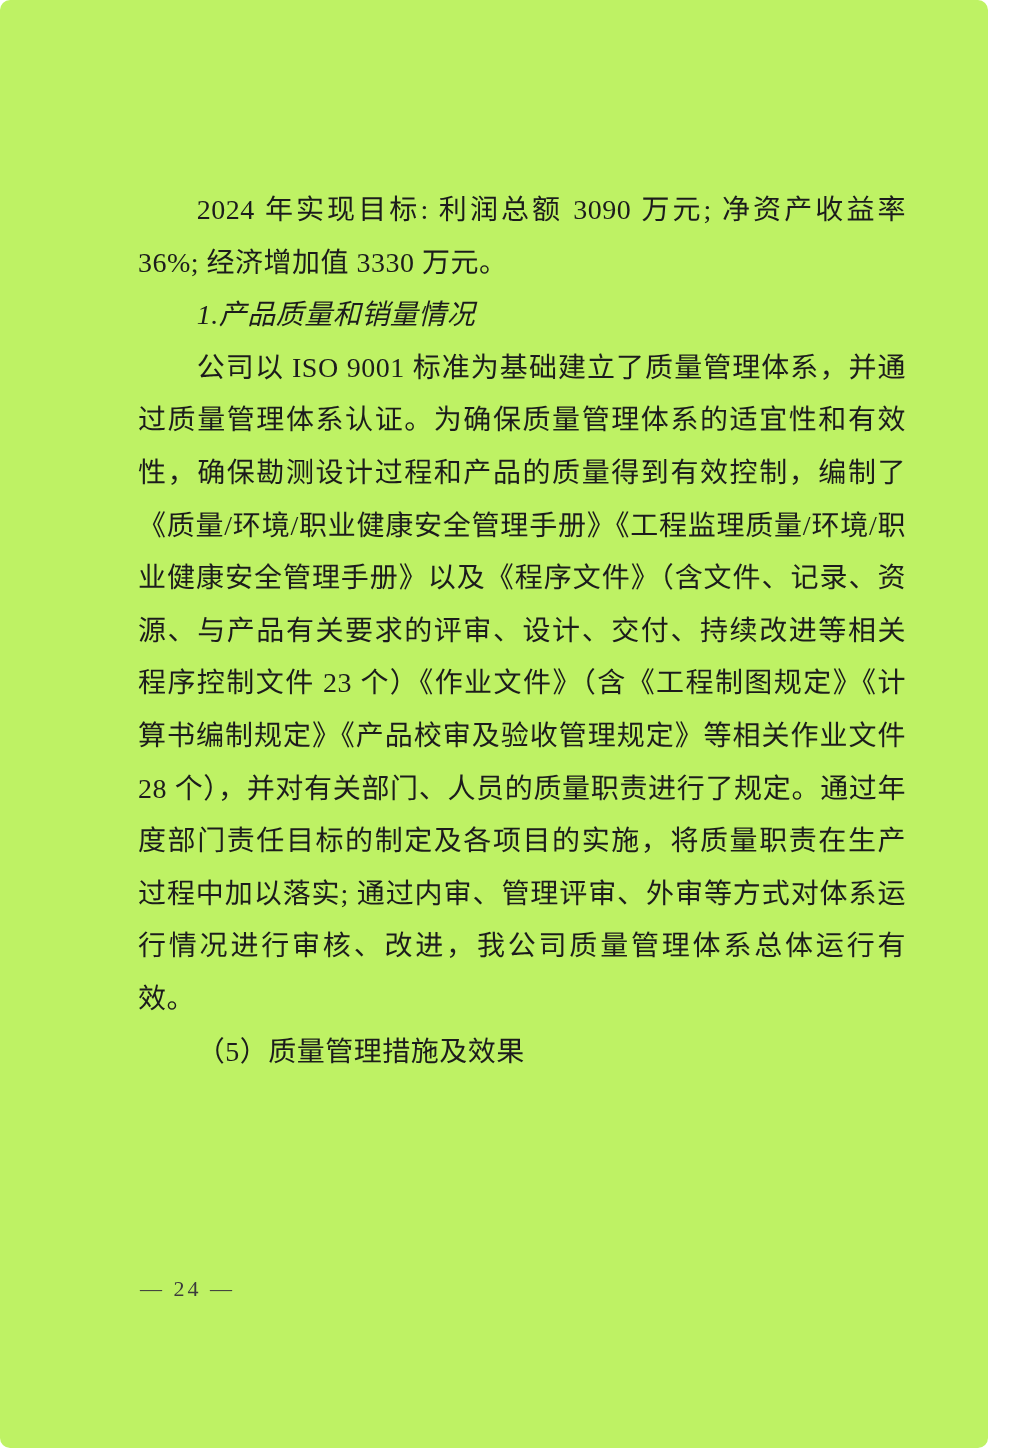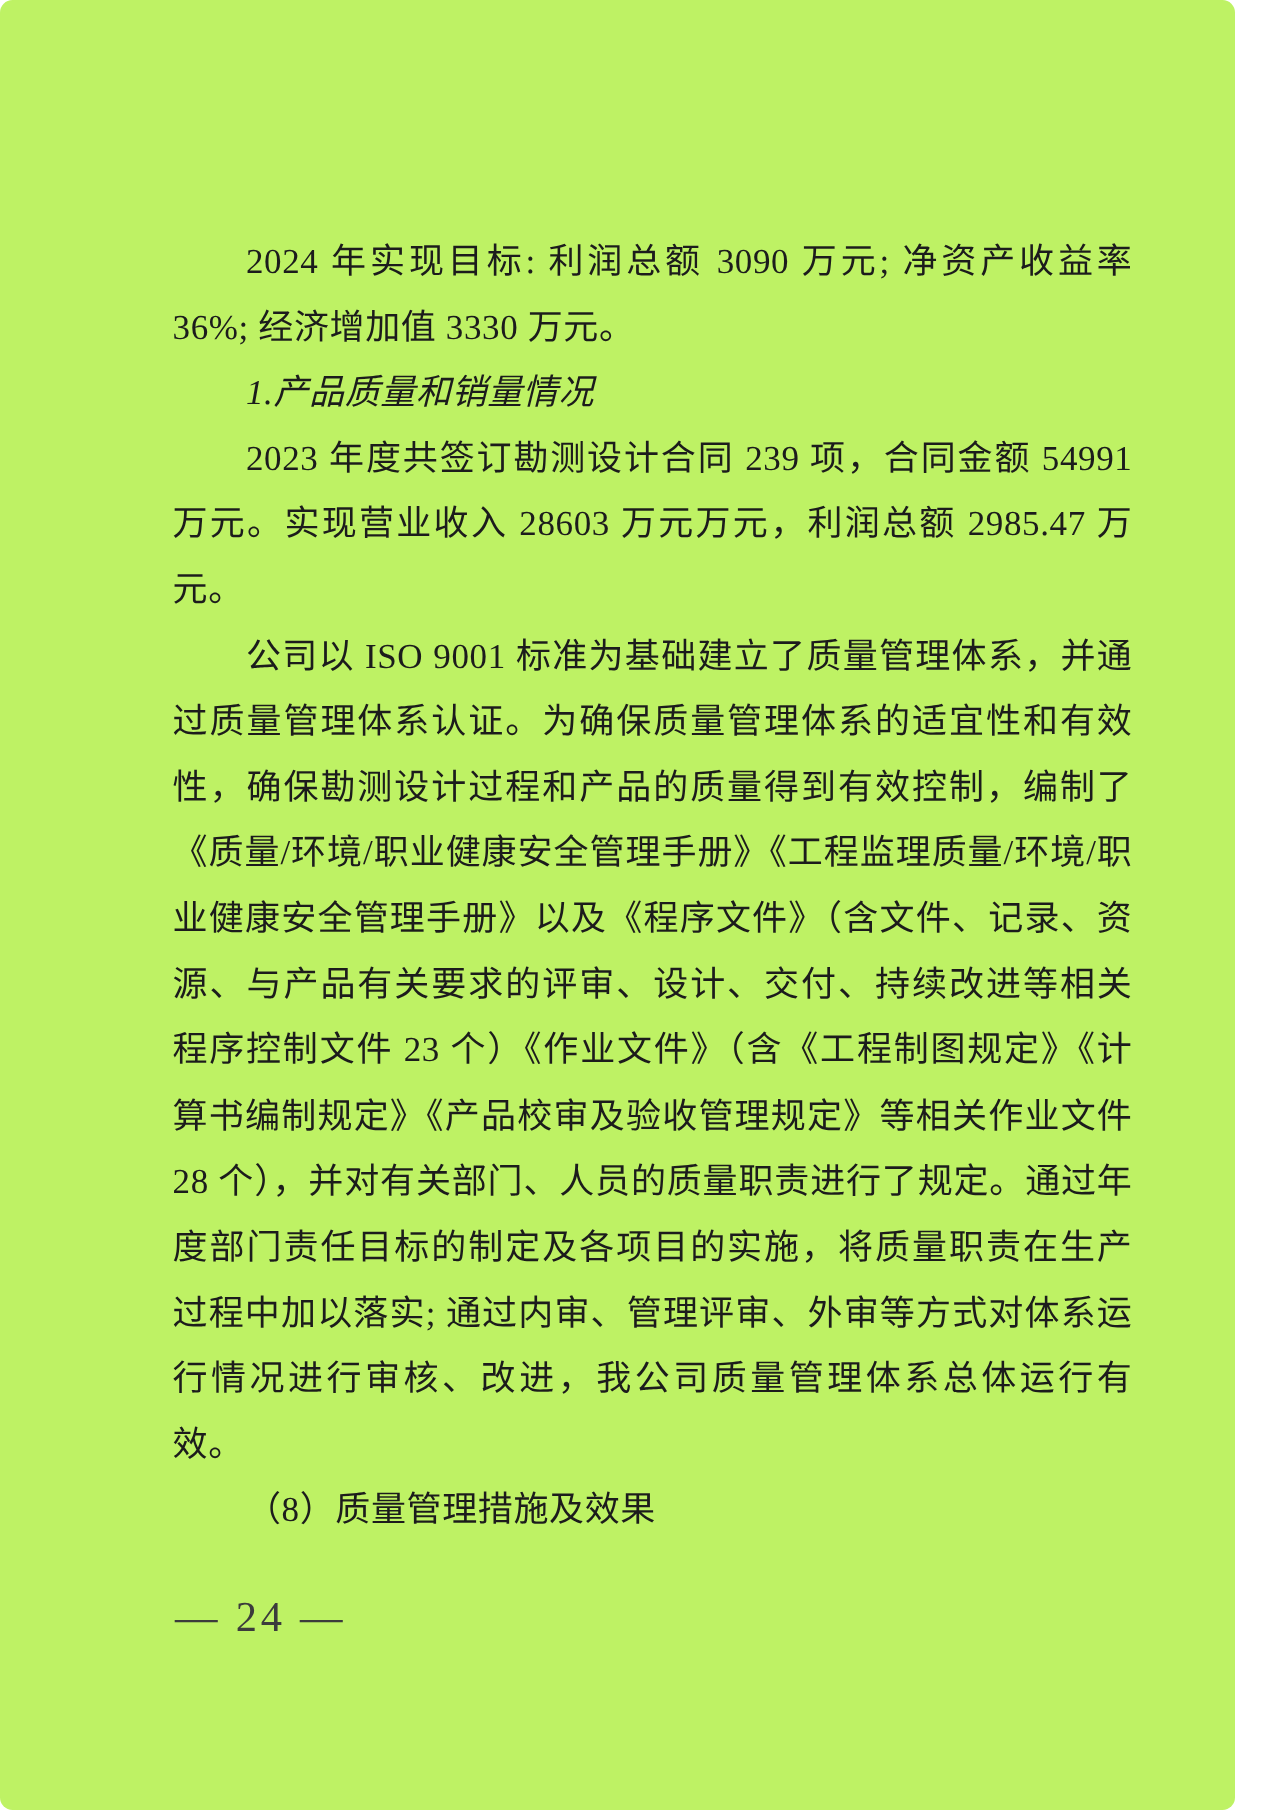--- a/index.html
+++ b/index.html
@@ -45,34 +45,33 @@
   .h-sub {
     font-weight: bold;
     font-size: 28.5px;
     letter-spacing: 0.8px;
     font-style: italic;
   }
   .footer {
     position: absolute;
     left: 140px;
     top: 1276px;
-    font-size: 34px;
+    font-size: 22px;
     letter-spacing: 3px;
     color: #3c3c3c;
     font-family: "Liberation Serif", "DejaVu Serif", serif;
   }
 </style>
 </head>
 <body>
 
 <div class="page">
   <main class="content">
     <p class="body">2024 年实现目标: 利润总额 3090 万元; 净资产收益率 36%; 经济增加值 3330 万元。</p>
     <h3 class="h-sub">1.产品质量和销量情况</h3>
-    <p class="body">2023 年度共签订勘测设计合同 239 项，合同金额 54991 万元。实现营业收入 28603 万元万元，利润总额 2985.47 万元。</p>
     <p class="body">公司以 ISO 9001 标准为基础建立了质量管理体系，并通过质量管理体系认证。为确保质量管理体系的适宜性和有效性，确保勘测设计过程和产品的质量得到有效控制，编制了《质量/环境/职业健康安全管理手册》《工程监理质量/环境/职业健康安全管理手册》以及《程序文件》（含文件、记录、资源、与产品有关要求的评审、设计、交付、持续改进等相关程序控制文件 23 个）《作业文件》（含《工程制图规定》《计算书编制规定》《产品校审及验收管理规定》等相关作业文件 28 个），并对有关部门、人员的质量职责进行了规定。通过年度部门责任目标的制定及各项目的实施，将质量职责在生产过程中加以落实; 通过内审、管理评审、外审等方式对体系运行情况进行审核、改进，我公司质量管理体系总体运行有效。</p>
-    <p class="body">（8）质量管理措施及效果</p>
+    <p class="body">（5）质量管理措施及效果</p>
   </main>
 
   <footer class="footer">
     <span>— 24 —</span>
   </footer>
 </div>
 
 </body></html>

